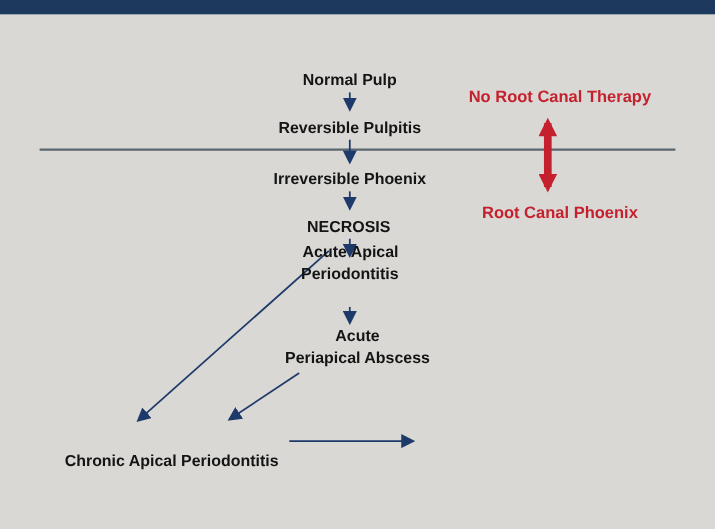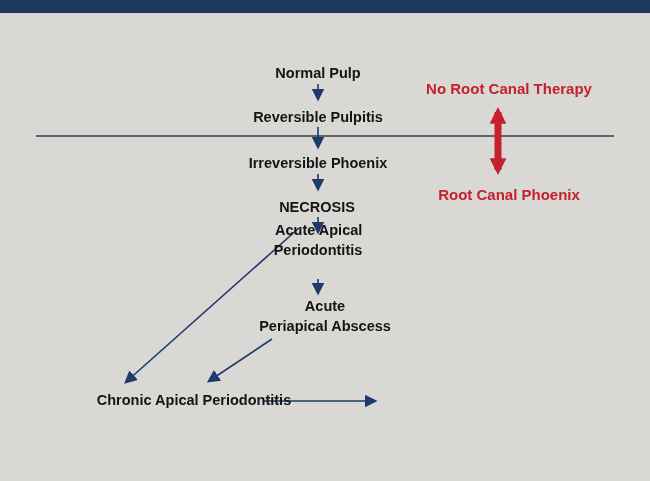--- a/index.html
+++ b/index.html
@@ -60,18 +60,18 @@
   </svg>
 
   <div class="node" style="left:318px;top:73px;">Normal Pulp</div>
   <div class="node" style="left:318px;top:117px;">Reversible Pulpitis</div>
   <div class="node" style="left:318px;top:163px;">Irreversible Phoenix</div>
   <div class="node" style="left:317px;top:207px;">NECROSIS</div>
   <div class="node" style="left:318px;top:240px;text-align:right;">Acute Apical
 Periodontitis</div>
   <div class="node" style="left:325px;top:316px;">Acute
 Periapical Abscess</div>
-  <div class="node" style="left:156px;top:400px;margin-left:38px;">Chronic Apical Periodontitis</div>
+  <div class="node" style="left:156px;top:420px;">Chronic Apical Periodontitis</div>
 
   <div class="red-label" style="left:509px;top:88px;">No Root Canal Therapy</div>
   <div class="red-label" style="left:509px;top:194px;">Root Canal Phoenix</div>
 
 </div>
 
 </body></html>

